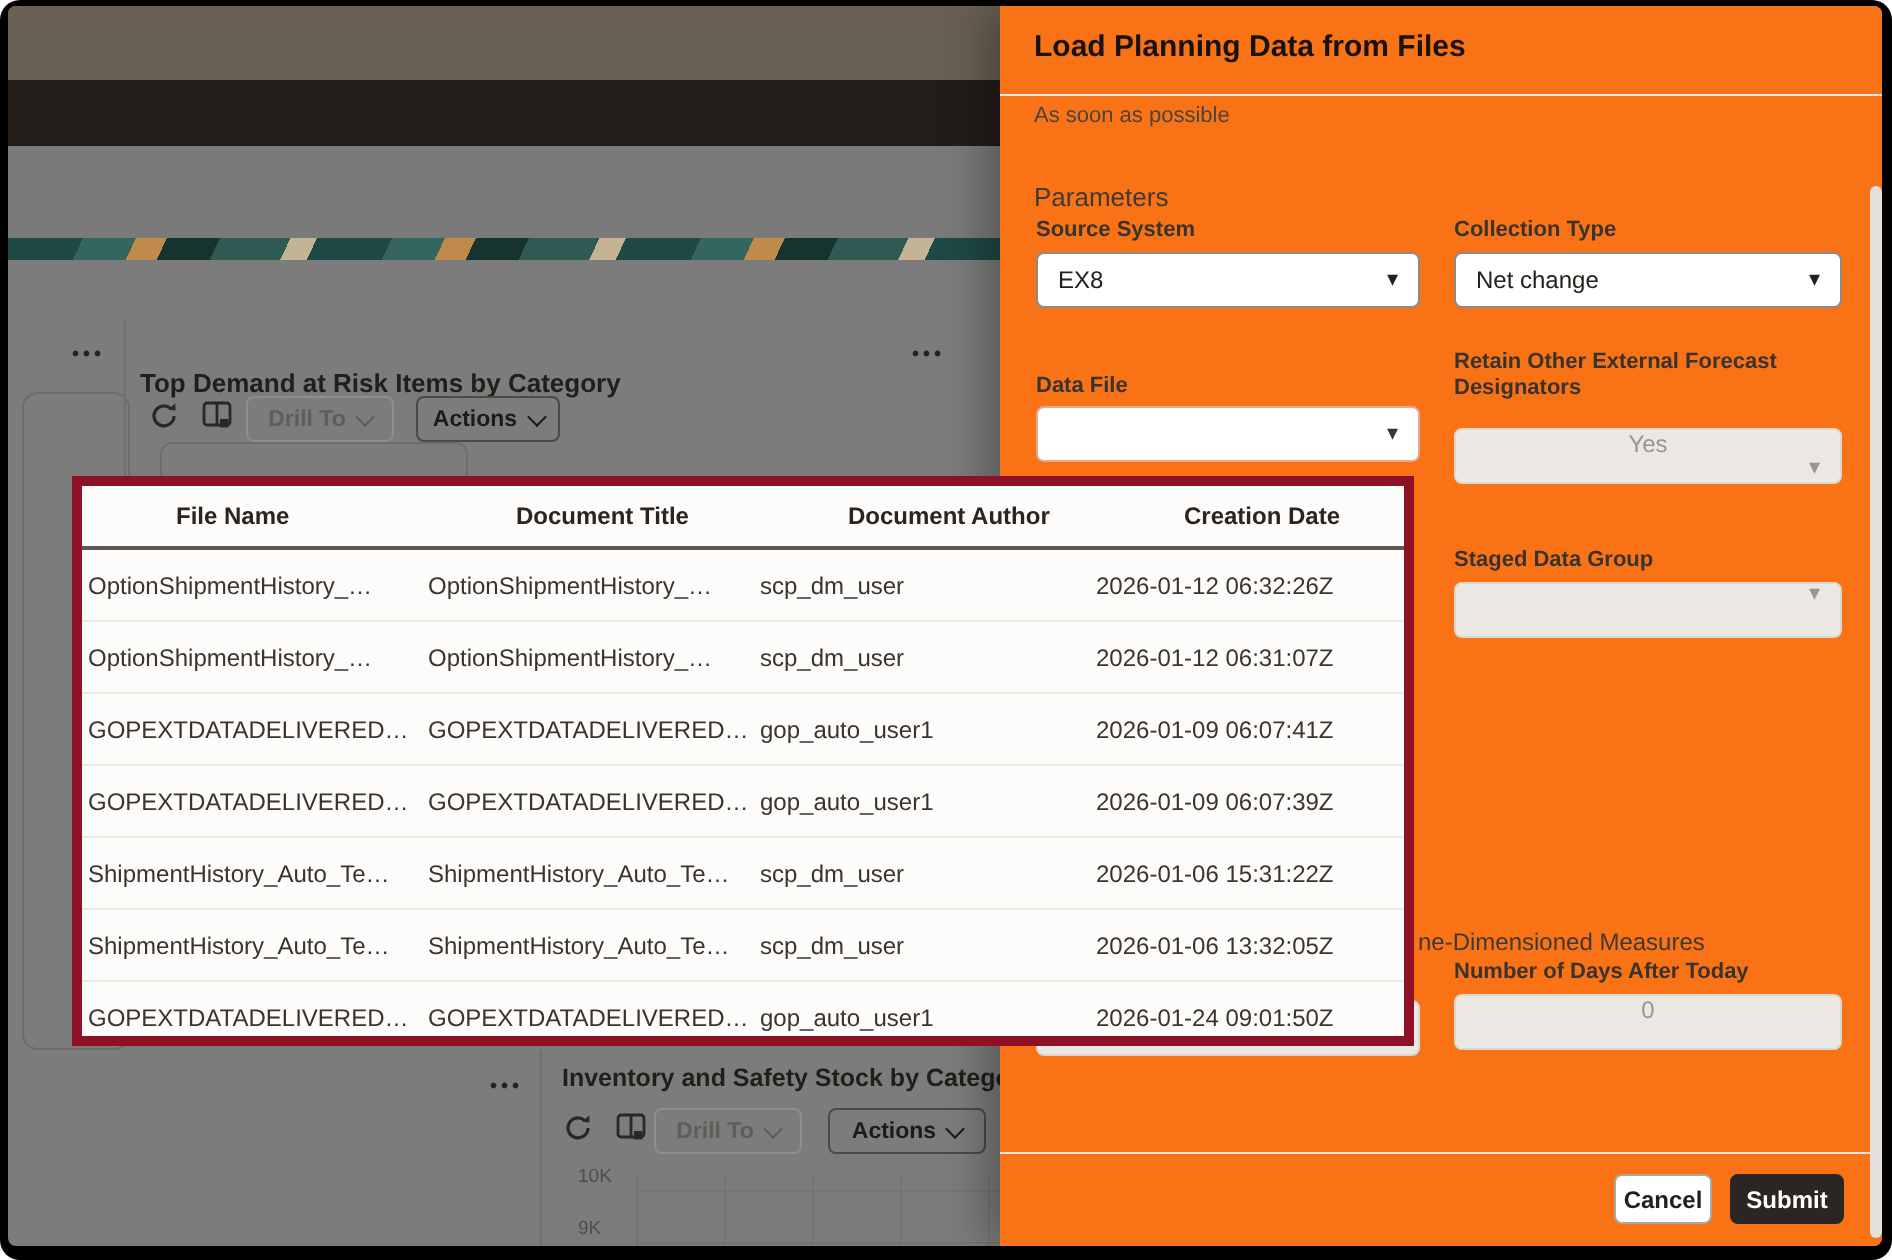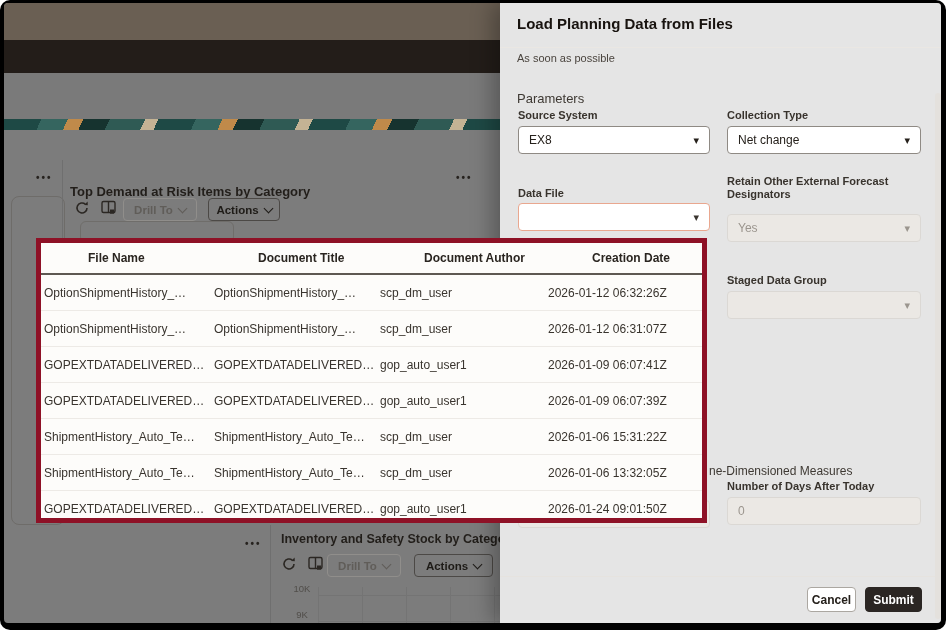--- a/index.html
+++ b/index.html
@@ -19,36 +19,36 @@
   .dots{position:absolute;font-size:10px;font-weight:bold;letter-spacing:2px;color:#26221e;}
   .bg-title{position:absolute;font-weight:bold;color:#221e1a;white-space:nowrap;}
   .ico{position:absolute;color:#2b2723;}
   .bg-btn{position:absolute;height:23px;border-radius:4px;display:flex;align-items:center;justify-content:center;gap:6px;
     font-size:11.5px;font-weight:bold;box-sizing:border-box;background:transparent;}
   .bg-btn.disabled{border:1px solid #908e8b;color:#605d59;}
   .bg-btn.enabled{border:1px solid #4c4946;color:#1e1b17;}
   .chev{display:inline-block;width:6px;height:6px;border-right:1.6px solid currentColor;border-bottom:1.6px solid currentColor;
     transform:rotate(45deg);margin-top:-3px;}
   .partial-field{position:absolute;border:1px solid #6f6d6a;border-radius:6px;}
-  .ytick{position:absolute;width:26px;text-align:center;font-size:9.5px;color:#514e4a;}
+  .ytick{position:absolute;width:26px;text-align:left;font-size:9.5px;color:#514e4a;}
   .gridh{position:absolute;height:1px;background:#747474;}
   .gridv{position:absolute;width:1px;background:#747474;}
 
   
-  .panel{position:absolute;left:496px;top:0;bottom:0;right:0;background:#e5e5e5;box-shadow:-8px 0 20px rgba(0,0,0,.28);z-index:10;}
+  .panel{position:absolute;left:496px;top:0;bottom:0;right:0;background:#f97316;box-shadow:-8px 0 20px rgba(0,0,0,.28);z-index:10;}
   .panel-title{position:absolute;left:17px;top:12px;font-size:15px;font-weight:bold;color:#18130f;}
   .panel-divider{position:absolute;left:0;right:0;top:44px;height:1px;background:#eae7e3;}
   .schedule-text{position:absolute;left:17px;top:49px;font-size:11px;color:#4a443e;}
   .section-heading{position:absolute;left:17px;top:88px;font-size:13px;color:#3e3933;}
   .flabel{position:absolute;font-size:11px;font-weight:bold;color:#38332d;line-height:13px;}
   .fld{position:absolute;height:28px;border-radius:4px;font-size:12px;display:flex;align-items:center;
     padding:0 10px;box-sizing:border-box;}
   .fld.enabled{background:#fff;border:1px solid #8f8a84;color:#25201b;}
   .fld.required{background:#fff;border:1px solid #e9a78f;color:#25201b;}
-  .fld.disabled{background:#ebe8e4;border:1px solid #dbd8d4;color:#9b958e;}
+  .fld.disabled{background:#ebe8e4;border:1px solid #dbd8d4;color:#9b958e;flex-direction:column;}
   .caret{margin-left:auto;font-size:11px;line-height:1;}
   .caret::after{content:"▾";}
   .fld.disabled .caret{color:#9b958e;}
   .partial-heading{position:absolute;font-size:12px;color:#3e3933;white-space:nowrap;}
   .footer-divider{position:absolute;left:0;right:0;top:573px;height:1px;background:#e6e3df;}
   .btn{position:absolute;height:25px;border-radius:4px;display:flex;align-items:center;justify-content:center;
     font-size:12px;font-weight:bold;box-sizing:border-box;cursor:pointer;}
   .btn.cancel{background:#fff;border:1px solid #aba7a1;color:#25201b;width:49px;left:307px;top:584px;}
   .btn.submit{background:#2b252a;background:#2b2623;border:1px solid #2b2623;color:#fff;width:57px;left:365px;top:584px;}
   .scrollbar{position:absolute;right:0;top:90px;bottom:4px;width:6px;background:#e4e1dd;border-radius:3px;}

